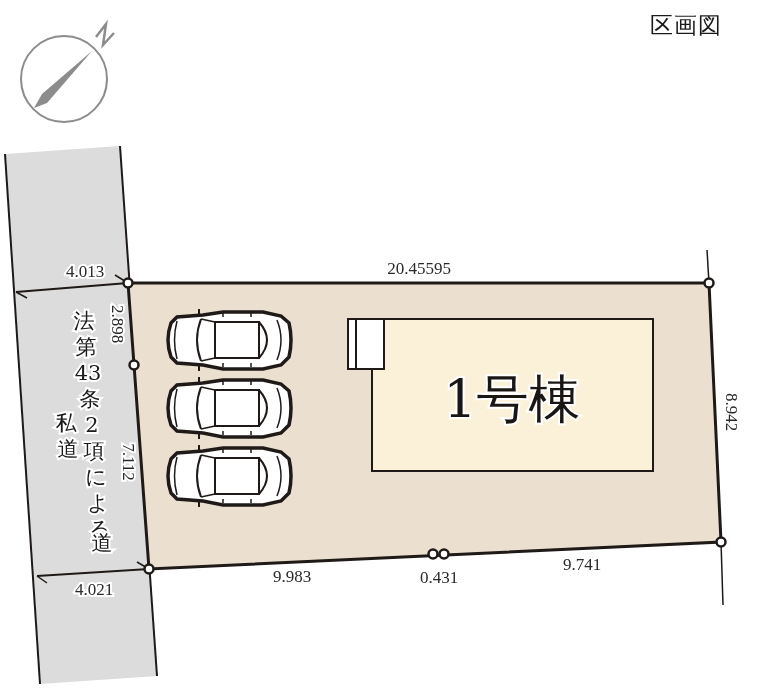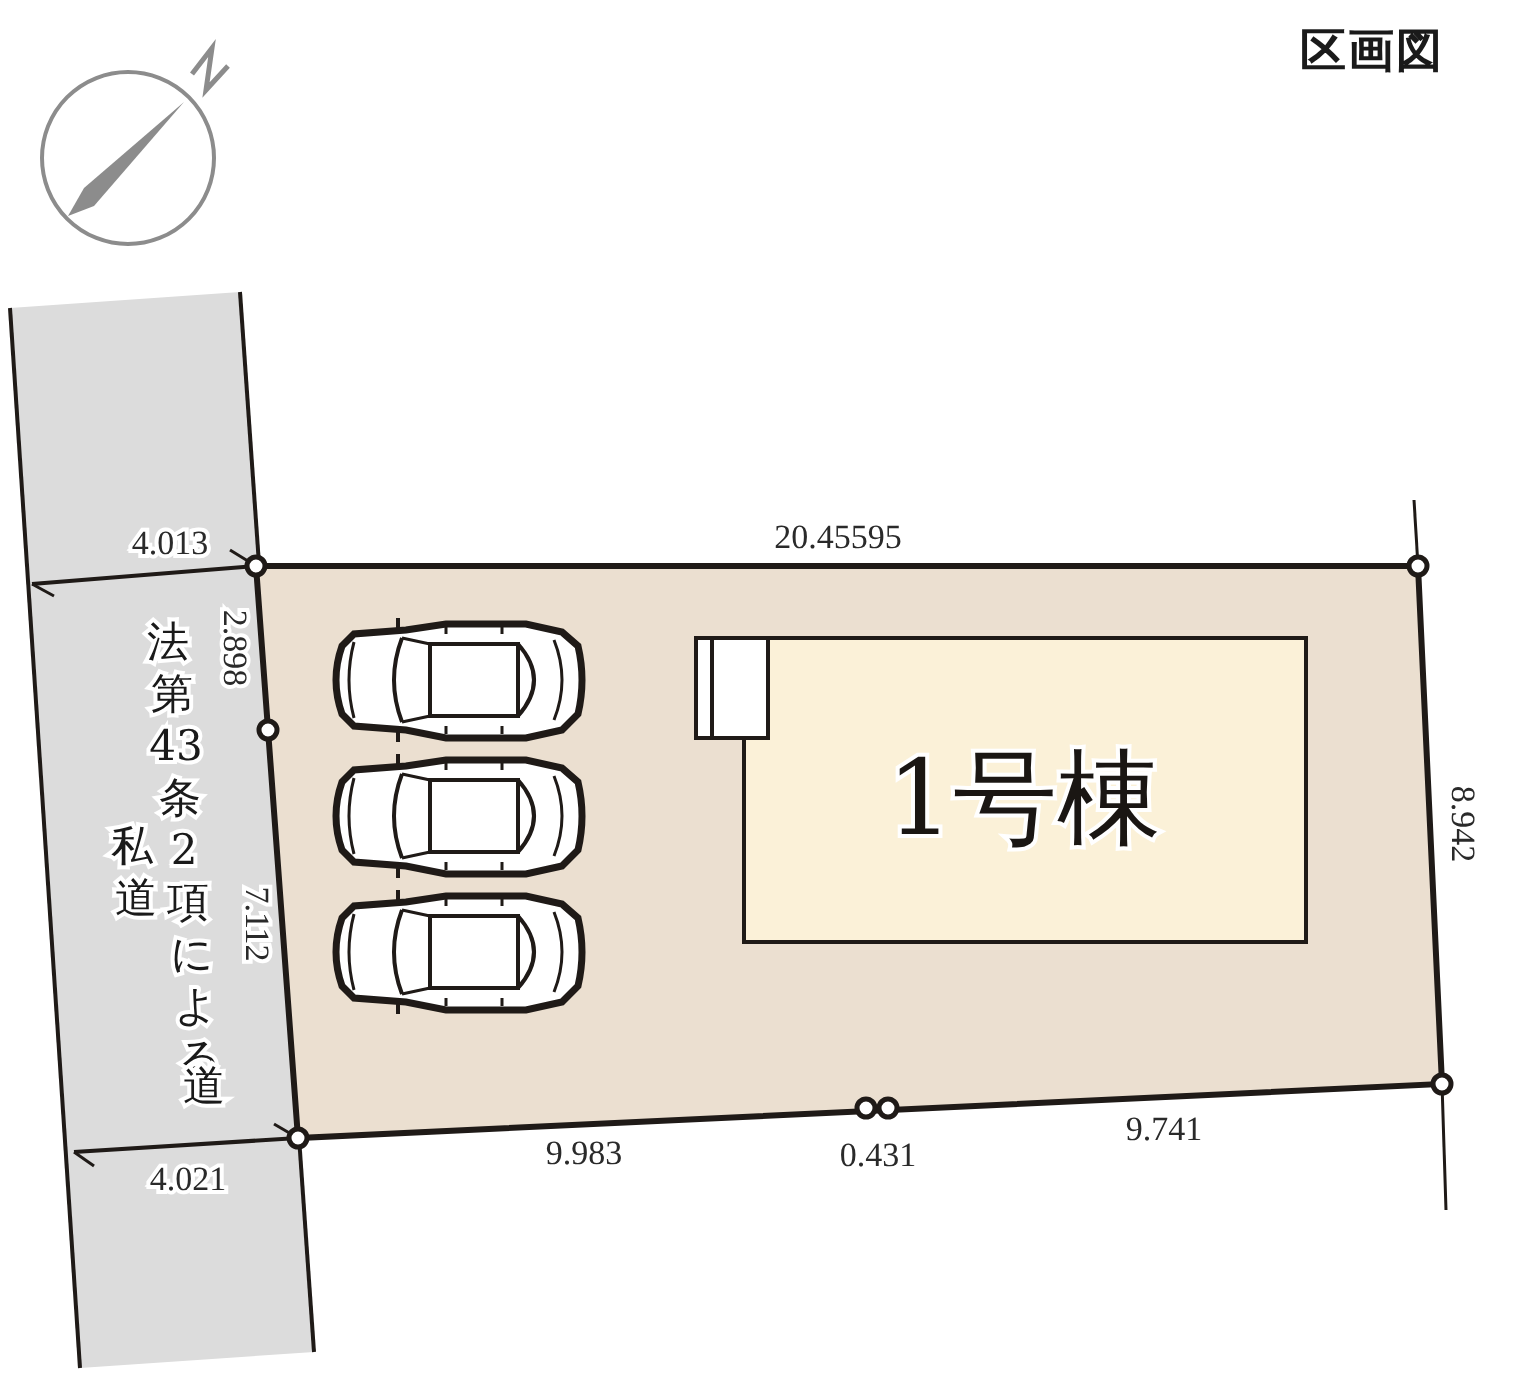--- a/index.html
+++ b/index.html
@@ -19,21 +19,21 @@
       left: 0;
       top: 0;
       width: 762px;
       height: 693px;
     }
     .title {
       position: absolute;
       left: 650px;
       top: 10px;
       font-family: "DejaVu Sans", "Liberation Sans", sans-serif;
-      font-weight: bold;
+      font-weight: normal;
       font-size: 23px;
       letter-spacing: 1px;
       color: #1a1a1a;
     }
     .dim {
       font-family: "Liberation Serif", "DejaVu Serif", serif;
       font-size: 17px;
       fill: #2a2a2a;
     }
     .dim-halo {

